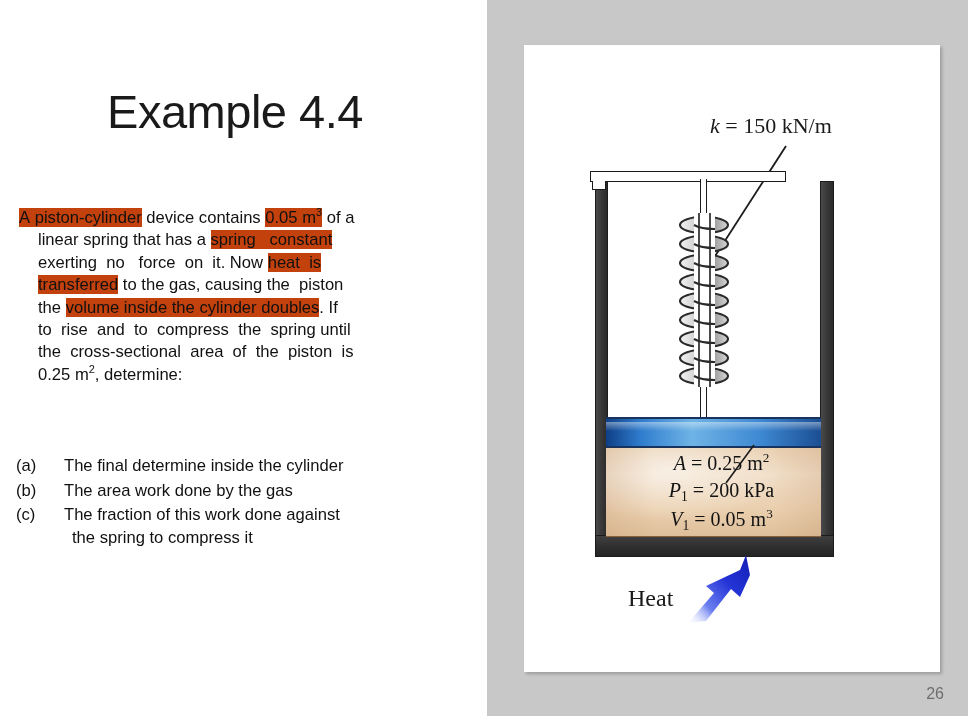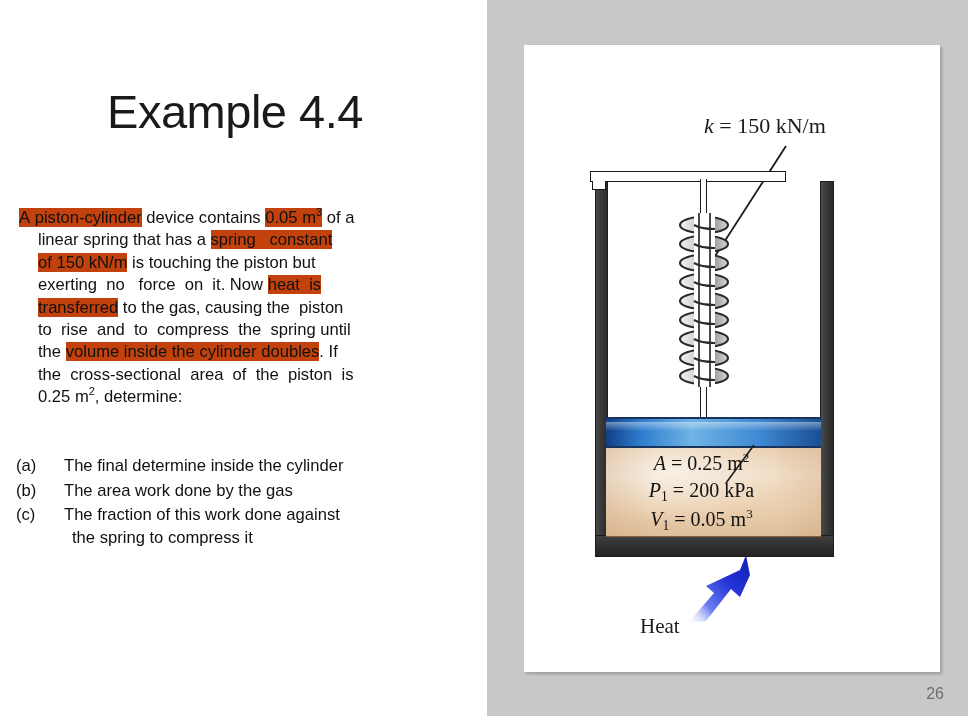--- a/index.html
+++ b/index.html
@@ -126,21 +126,21 @@
   }
 
   .fig-label {
     position: absolute;
     font-family: "Liberation Serif", serif;
     color: #1b1b1b;
     white-space: nowrap;
   }
 
   #k-label {
-    left: 180px;
+    left: 186px;
     top: 68px;
     font-size: 22px;
   }
   #k-label .var { font-style: italic; }
 
   #leader-line {
     position: absolute;
     left: 150px;
     top: 95px;
     width: 120px;
@@ -277,20 +277,21 @@
     position: absolute;
     left: 82px;
     top: 405px;
     width: 191px;
     text-align: center;
     font-family: "Liberation Serif", serif;
     font-size: 20px;
     line-height: 27px;
     color: #121212;
     z-index: 3;
+    padding-left: 20px;
   }
   #gas-labels .var { font-style: italic; }
   #gas-labels sub { font-size: 0.68em; vertical-align: baseline; position: relative; top: 4px; }
 
   #area-leader {
     position: absolute;
     left: 196px;
     top: 398px;
     width: 40px;
     height: 42px;
@@ -298,41 +299,39 @@
 
   
   #heat-arrow {
     position: absolute;
     left: 160px;
     top: 508px;
     width: 84px;
     height: 72px;
   }
   #heat-label {
-    left: 116px;
+    left: 104px;
     top: 540px;
-    font-size: 21px;
-    margin-top: 29px;
+    font-size: 24px;
   }
 </style>
 </head>
 <body>
 
 <div id="slide-left">
 
   <div id="slide-title">Example 4.4</div>
 
   <div id="problem-paragraph">
     <span class="ln"><span class="hl">A&nbsp;piston-cylinder</span> device contains <span class="hl">0.05&nbsp;m<sup>3</sup></span> of a</span>
     <span class="ln indent">linear&nbsp;spring&nbsp;that&nbsp;has&nbsp;a <span class="hl">spring&nbsp;&nbsp;&nbsp;constant</span></span>
-    <span class="ln indent"><span class="hl">of&nbsp;150&nbsp;kN/m</span> is&nbsp;touching&nbsp;the&nbsp;piston&nbsp;but</span>
     <span class="ln indent">exerting&nbsp;&nbsp;no&nbsp;&nbsp;&nbsp;force&nbsp;&nbsp;on&nbsp;&nbsp;it.&nbsp;Now <span class="hl">heat&nbsp;&nbsp;is</span></span>
     <span class="ln indent"><span class="hl">transferred</span> to&nbsp;the&nbsp;gas,&nbsp;causing&nbsp;the&nbsp;&nbsp;piston</span>
+    <span class="ln indent">the <span class="hl">volume&nbsp;inside&nbsp;the&nbsp;cylinder&nbsp;doubles</span>. If</span>
     <span class="ln indent">to&nbsp;&nbsp;rise&nbsp;&nbsp;and&nbsp;&nbsp;to&nbsp;&nbsp;compress&nbsp;&nbsp;the&nbsp;&nbsp;spring&nbsp;until</span>
-    <span class="ln indent">the <span class="hl">volume&nbsp;inside&nbsp;the&nbsp;cylinder&nbsp;doubles</span>. If</span>
     <span class="ln indent">the&nbsp;&nbsp;cross-sectional&nbsp;&nbsp;area&nbsp;&nbsp;of&nbsp;&nbsp;the&nbsp;&nbsp;piston&nbsp;&nbsp;is</span>
     <span class="ln indent">0.25&nbsp;m<sup>2</sup>, determine:</span>
   </div>
 
   <div id="answer-list">
     <div class="ans-row">
       <span class="ans-marker">(a)</span>
       <span class="ans-text">The final determine inside the cylinder</span>
     </div>
     <div class="ans-row">

